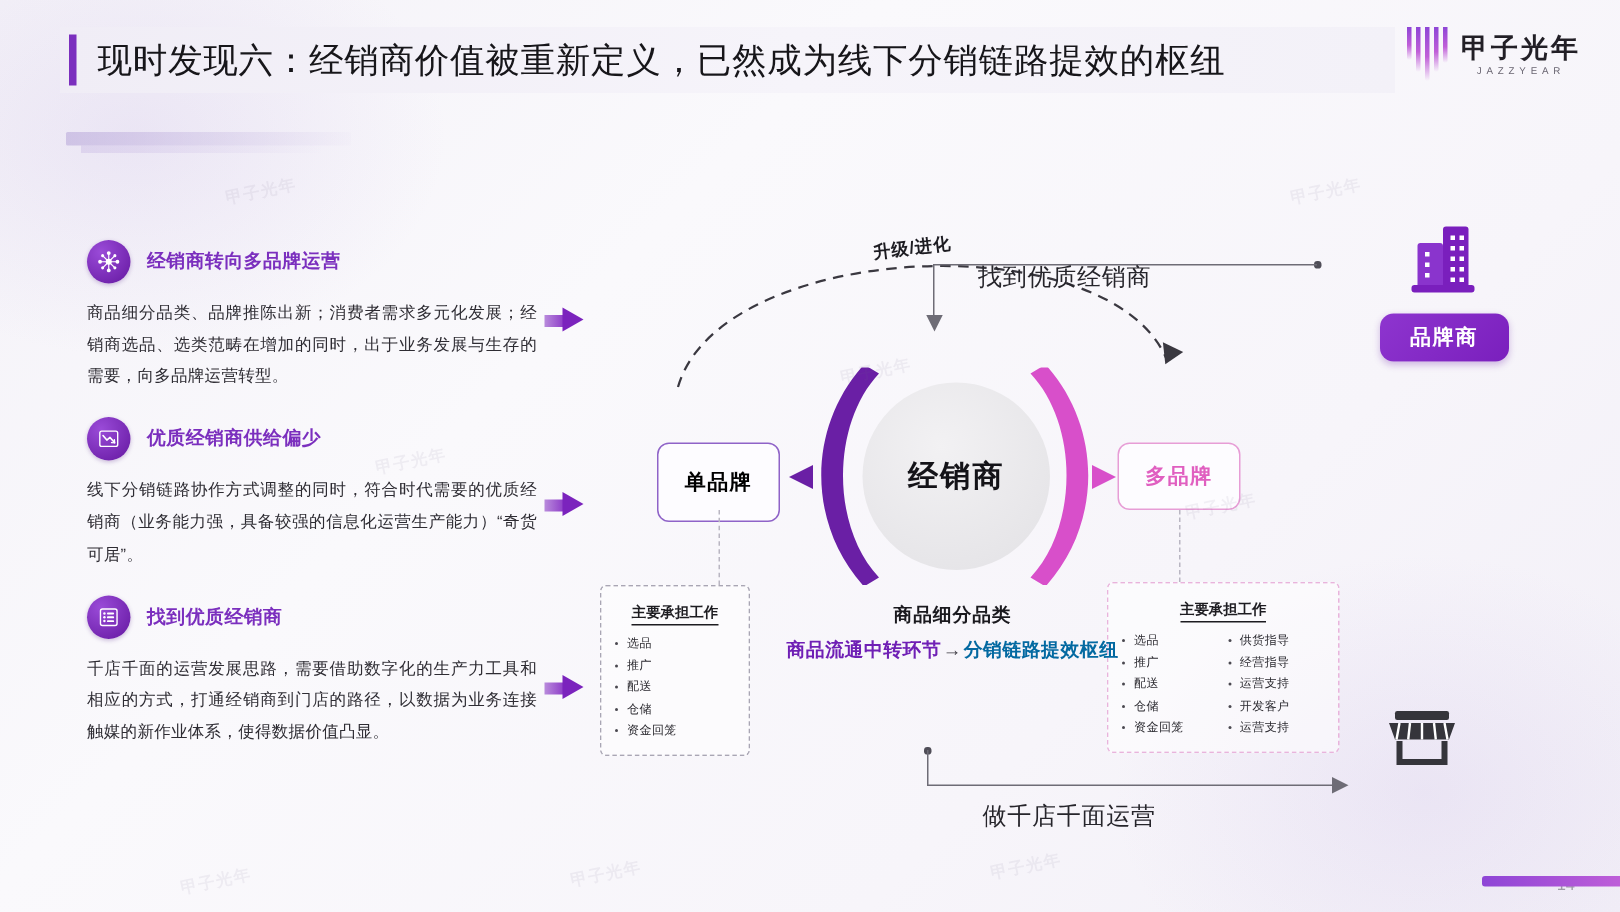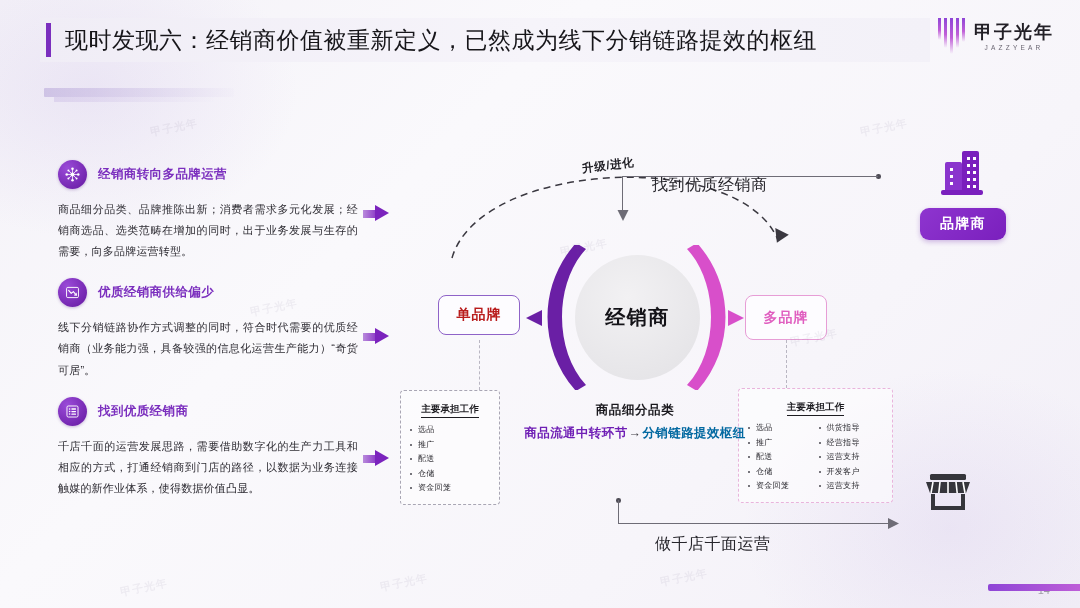--- a/index.html
+++ b/index.html
@@ -97,22 +97,22 @@
     display: flex; align-items: center; justify-content: center;
   }
   .center-label { font-size: 20px; font-weight: bold; color: #141318; letter-spacing: 1.5px; }
   
   .brand-box {
     position: absolute; border-radius: 8px; background: #fdfcff;
     display: flex; align-items: center; justify-content: center;
     font-size: 14px; font-weight: bold; letter-spacing: 1px;
   }
   .box-single {
-    left: 48px; top: 175px; width: 82px; height: 40px;
-    border: 1.6px solid #8f63c8; color: #b91c1c;
+    left: 48px; top: 175px; width: 82px; height: 53px;
+    border: 1.6px solid #8f63c8; color: #000000;
   }
   .box-multi {
     left: 355px; top: 175px; width: 82px; height: 45px;
     border: 1.6px solid #e79dd6; color: #e05fc0;
   }
 
   
   .vdash {
     position: absolute; width: 0; border-left: 1.3px dashed #b9b6c2;
   }

